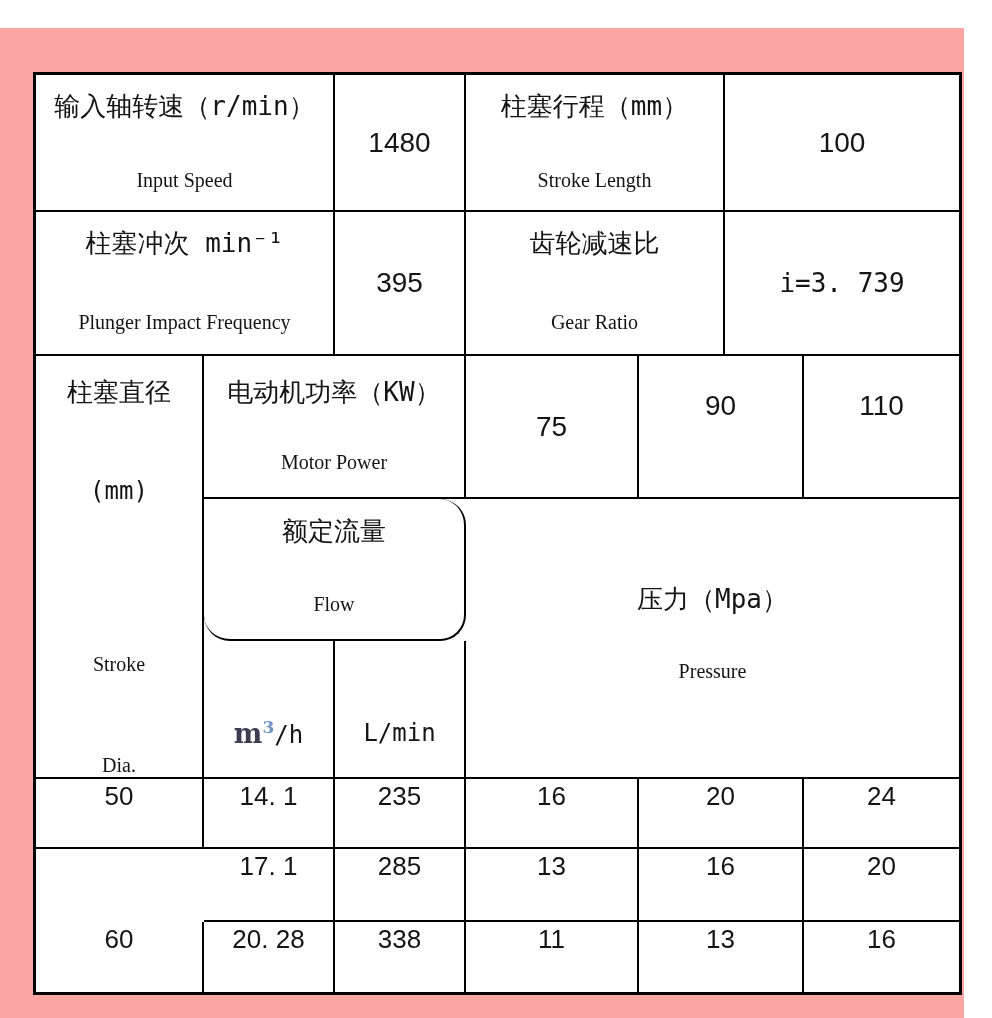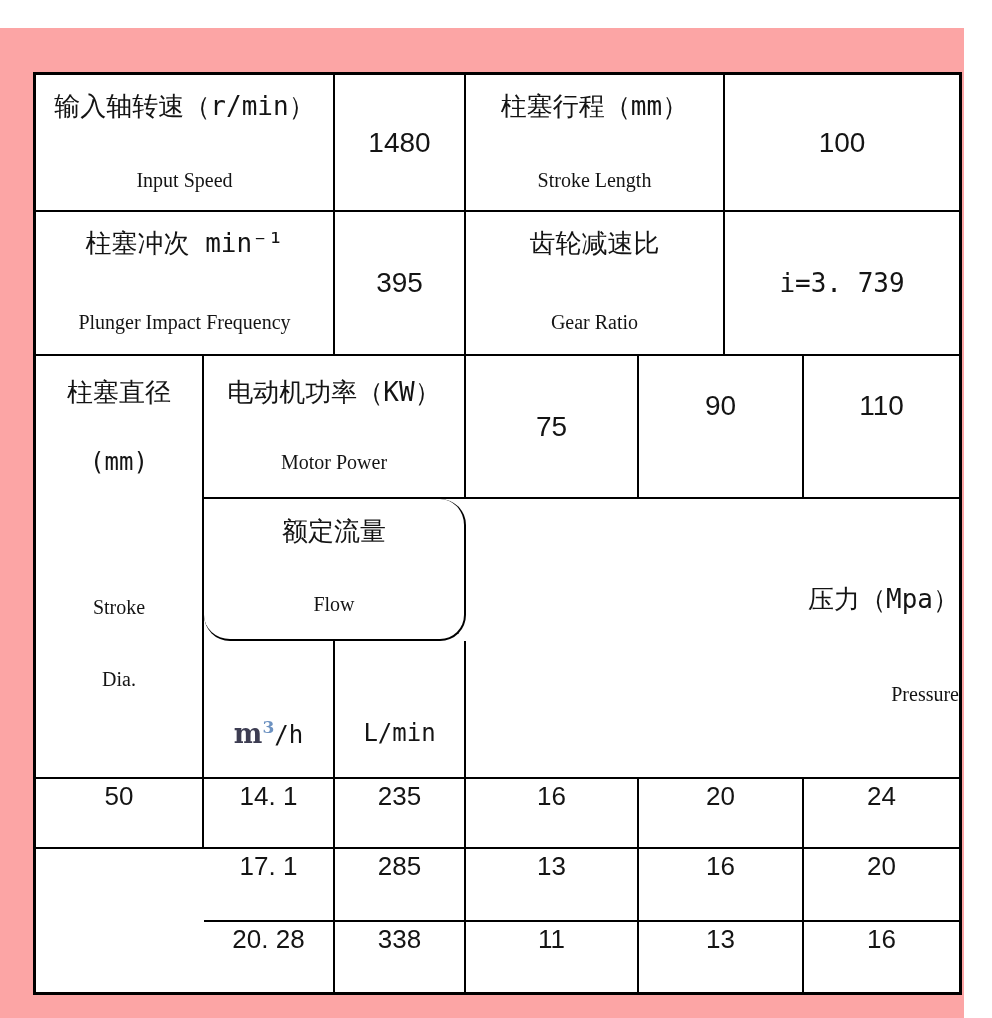--- a/index.html
+++ b/index.html
@@ -36,27 +36,27 @@
   .num { font-family:"Liberation Sans", sans-serif; font-size:28px; }
   .num-sm { font-family:"Liberation Sans", sans-serif; font-size:26px; }
   .mono-num { font-family:"DejaVu Sans Mono", monospace; font-size:26px; }
   .mono-unit { font-family:"DejaVu Sans Mono", monospace; font-size:24px; }
 
   
   .vA      { padding-top:14px; row-gap:45px; justify-content:flex-start; }
   .vB      { padding-top:14px; row-gap:50px; justify-content:flex-start; }
   .vC2     { padding-top:19px; row-gap:41px; justify-content:flex-start; }
   .vD1     { padding-top:15px; row-gap:44px; justify-content:flex-start;border-radius:26px; }
-  .vPress  { padding-top:83px; row-gap:66px; justify-content:flex-start;align-items:flex-end; }
+  .vPress  { padding-top:83px; row-gap:43px; justify-content:flex-start; }
   .vCenter { justify-content:center; }
   .vTop    { padding-top:34px; justify-content:flex-start; }
   .vUnits  { padding-top:48px; justify-content:center; }
   .vData   { padding-top:2px;  justify-content:flex-start; }
 
-  .plunger-cell { justify-content:flex-start; }
+  .plunger-cell { justify-content:space-between; }
   .plunger-zh   { margin-top:19px; }
   .plunger-unit { margin-top:38px; font-family:"DejaVu Sans Mono", monospace; font-size:24px; }
   .plunger-en1  { margin-top:120px; }
   .plunger-en2  { margin-top:49px; }
 
   
   .m3-wrap { white-space:nowrap; line-height:1; }
   .m3-base { font-family:"DejaVu Serif", serif; font-weight:bold; color:#3d3d52; font-size:27px; }
   .m3-sup  { font-family:"DejaVu Serif", serif; font-weight:bold; color:#6d92c1; font-size:17px;
              vertical-align:super; position:relative; top:-3px; }
@@ -162,20 +162,23 @@
     <div class="c vData" style="grid-area:7/4/8/5">
       <span class="num-sm">13</span>
     </div>
     <div class="c vData" style="grid-area:7/5/8/7">
       <span class="num-sm">16</span>
     </div>
     <div class="c vData er" style="grid-area:7/7/8/8">
       <span class="num-sm">20</span>
     </div>
 
+    <div class="c vData eb" style="grid-area:8/1/9/2">
+      <span class="num-sm">60</span>
+    </div>
     <div class="c vData eb" style="grid-area:8/2/9/3">
       <span class="num-sm">20. 28</span>
     </div>
     <div class="c vData eb" style="grid-area:8/3/9/4">
       <span class="num-sm">338</span>
     </div>
     <div class="c vData eb" style="grid-area:8/4/9/5">
       <span class="num-sm">11</span>
     </div>
     <div class="c vData eb" style="grid-area:8/5/9/7">

